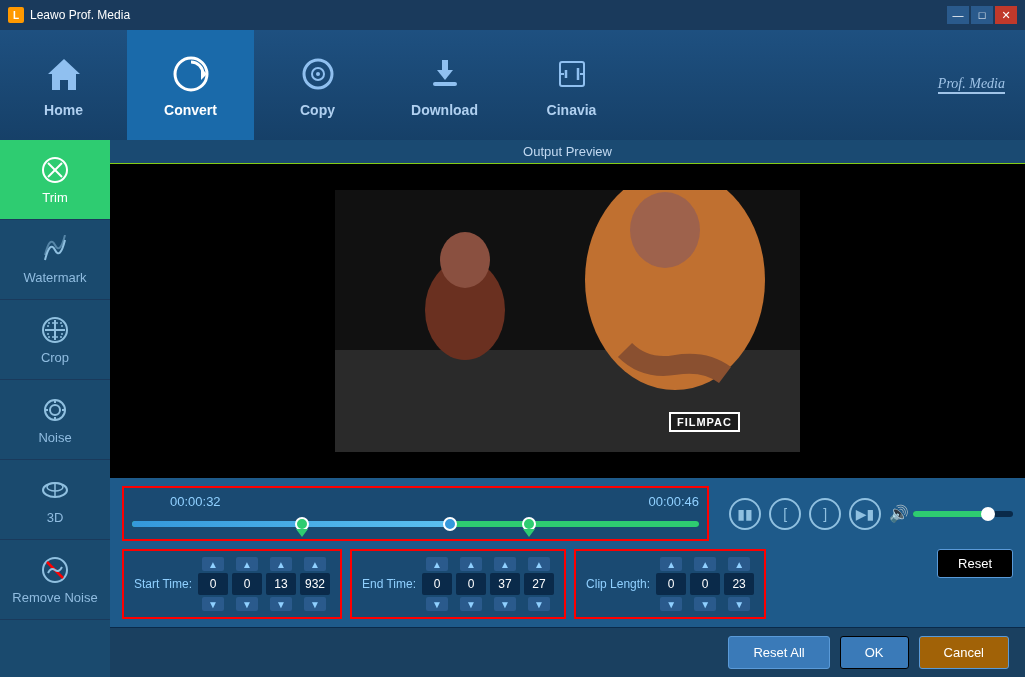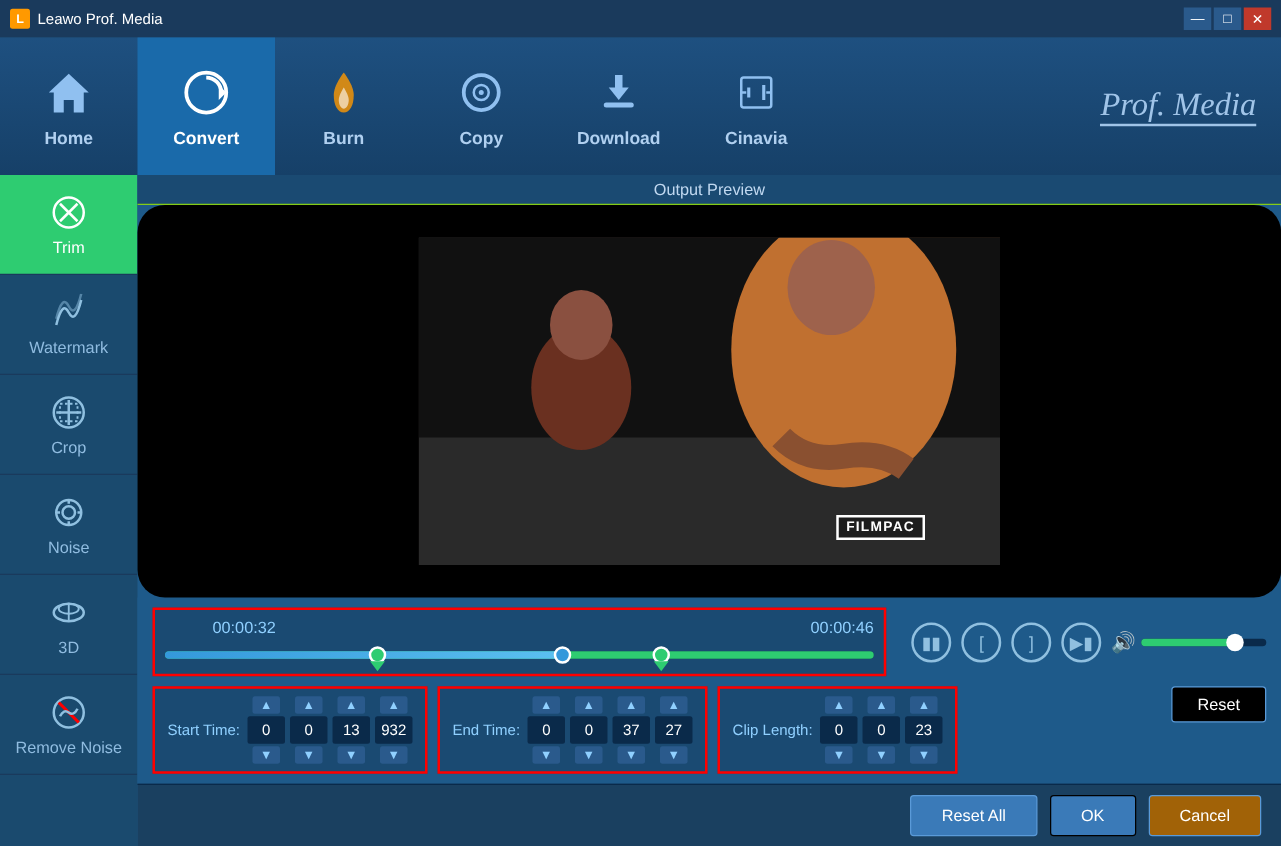--- a/index.html
+++ b/index.html
@@ -27,34 +27,34 @@
       display: flex;
       align-items: stretch;
       padding: 0;
       position: relative;
     }
     .nav-item {
       display: flex;
       flex-direction: column;
       align-items: center;
       justify-content: center;
-      width: 110px;
+      width: 127px;
       gap: 6px;
       cursor: pointer;
       color: #b0d0f0;
       font-size: 14px;
       font-weight: bold;
       text-decoration: none;
       padding: 10px 0;
       transition: background 0.2s;
     }
     .nav-item.active { background: #1a6aaa; color: white; }
     .nav-icon { width: 44px; height: 44px; display: flex; align-items: center; justify-content: center; }
     .nav-brand { margin-left: auto; display: flex; align-items: center; padding-right: 20px; }
-    .brand-text { color: #a0c4e8; font-style: italic; font-size: 26px; font-family: Georgia, serif; }
+    .brand-text { color: #a0c4e8; font-style: italic; font-size: 14px; font-family: Georgia, serif; }
     .brand-underline { border-bottom: 2px solid #a0c4e8; }
 
     
     .main-content { display: flex; height: calc(677px - 30px - 110px); }
 
     
     .sidebar {
       width: 110px;
       background: #1a4a6e;
       display: flex;
@@ -93,21 +93,20 @@
 
     
     .video-area {
       flex: 1;
       background: #000;
       display: flex;
       align-items: center;
       justify-content: center;
       position: relative;
       overflow: hidden;
-      border-radius: 22px;
     }
     .video-frame {
       width: 465px;
       height: 262px;
       background: #222;
       position: relative;
       overflow: hidden;
     }
     .video-content {
       width: 100%;
@@ -371,29 +370,20 @@
     <div class="nav-icon">
       <svg width="40" height="40" viewBox="0 0 40 40">
         <circle cx="20" cy="20" r="16" fill="none" stroke="white" stroke-width="3"></circle>
         <path d="M20,8 A12,12 0 0,1 32,20" fill="none" stroke="white" stroke-width="3"></path>
         <polygon points="30,14 36,20 30,26" fill="white"></polygon>
       </svg>
     </div>
     <span>Convert</span>
   </div>
 
-  <div class="nav-item">
-    <div class="nav-icon">
-      <svg width="40" height="40" viewBox="0 0 40 40">
-        <path d="M20,4 C20,4 12,14 12,22 C12,30 15,36 20,36 C25,36 28,30 28,22 C28,14 20,4 20,4 Z" fill="#f90" opacity="0.8"></path>
-        <path d="M20,16 C20,16 16,22 16,26 C16,30 18,33 20,33 C22,33 24,30 24,26 C24,22 20,16 20,16 Z" fill="white" opacity="0.6"></path>
-      </svg>
-    </div>
-    <span>Burn</span>
-  </div>
 
   <div class="nav-item">
     <div class="nav-icon">
       <svg width="40" height="40" viewBox="0 0 40 40">
         <circle cx="20" cy="20" r="14" fill="none" stroke="#90c0f0" stroke-width="3"></circle>
         <circle cx="20" cy="20" r="6" fill="none" stroke="#90c0f0" stroke-width="2"></circle>
         <circle cx="20" cy="20" r="2" fill="#90c0f0"></circle>
       </svg>
     </div>
     <span>Copy</span>

